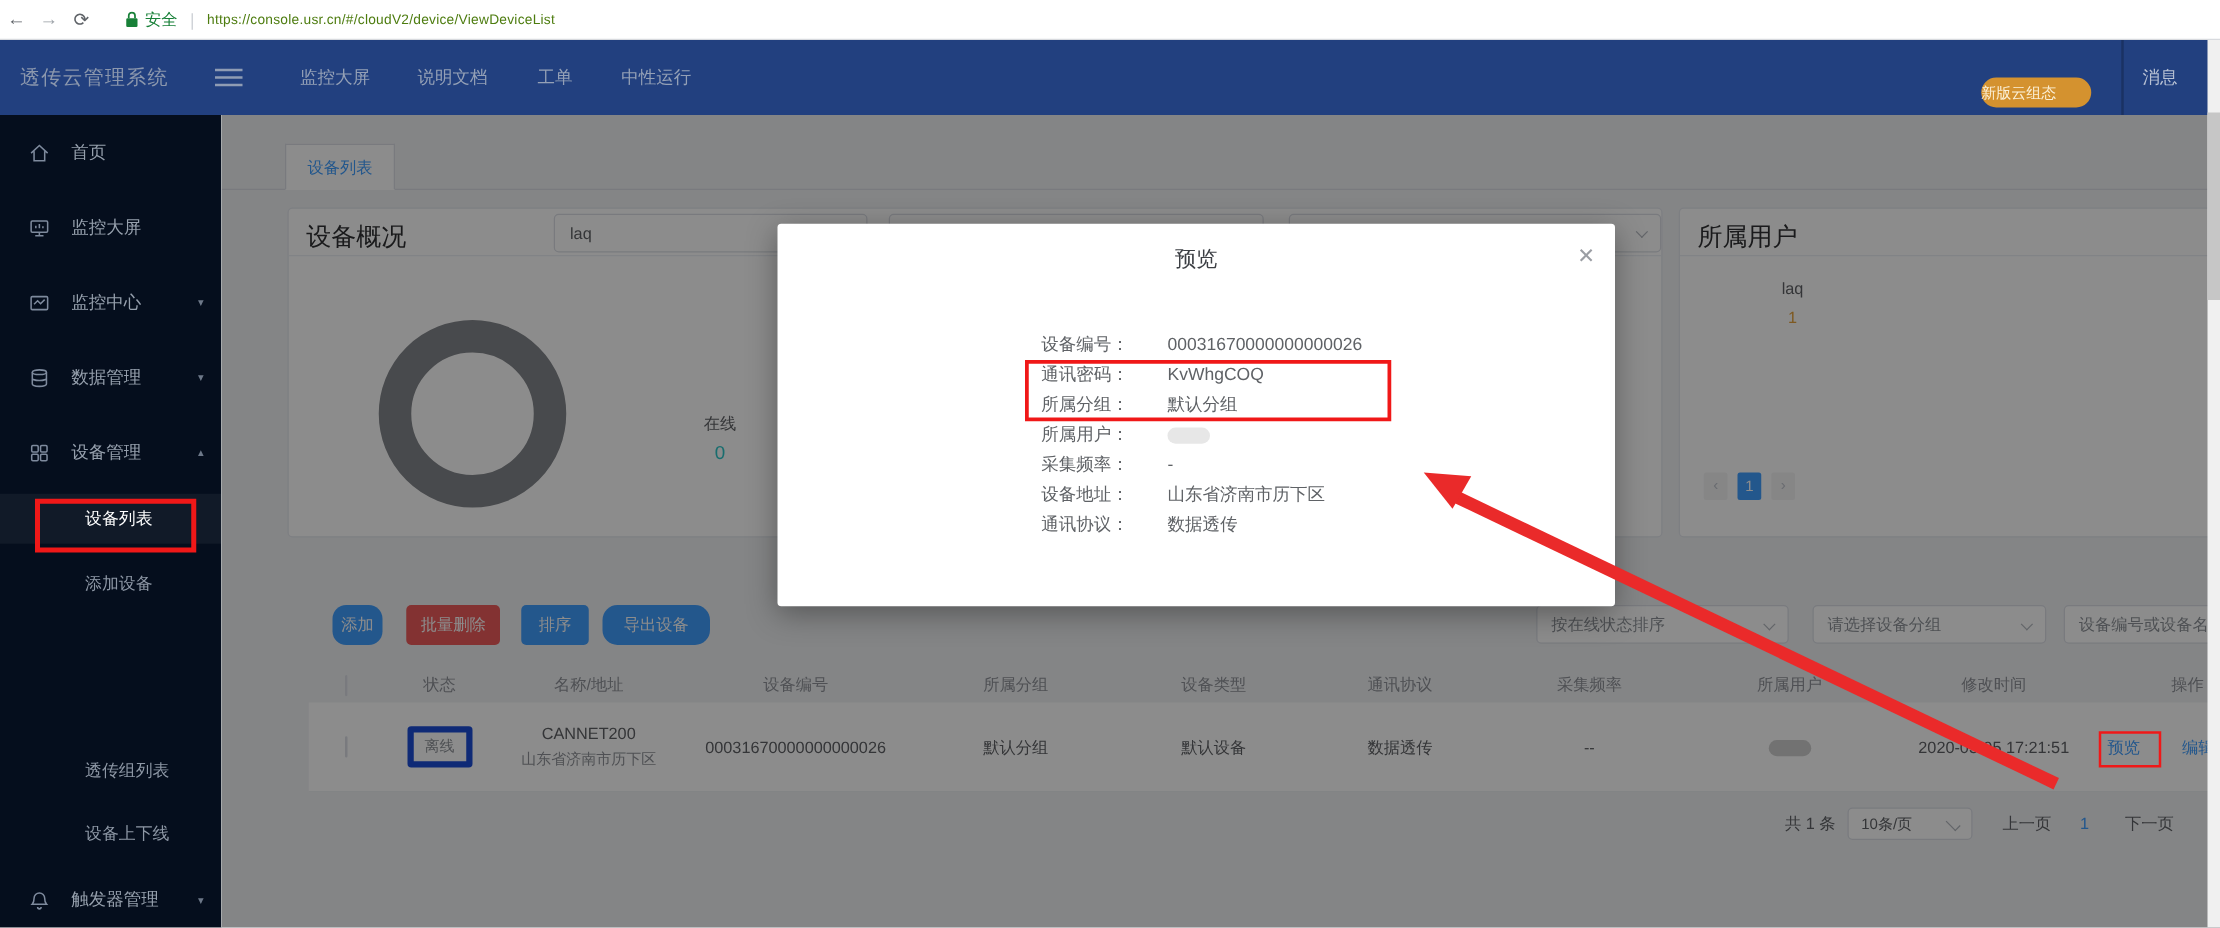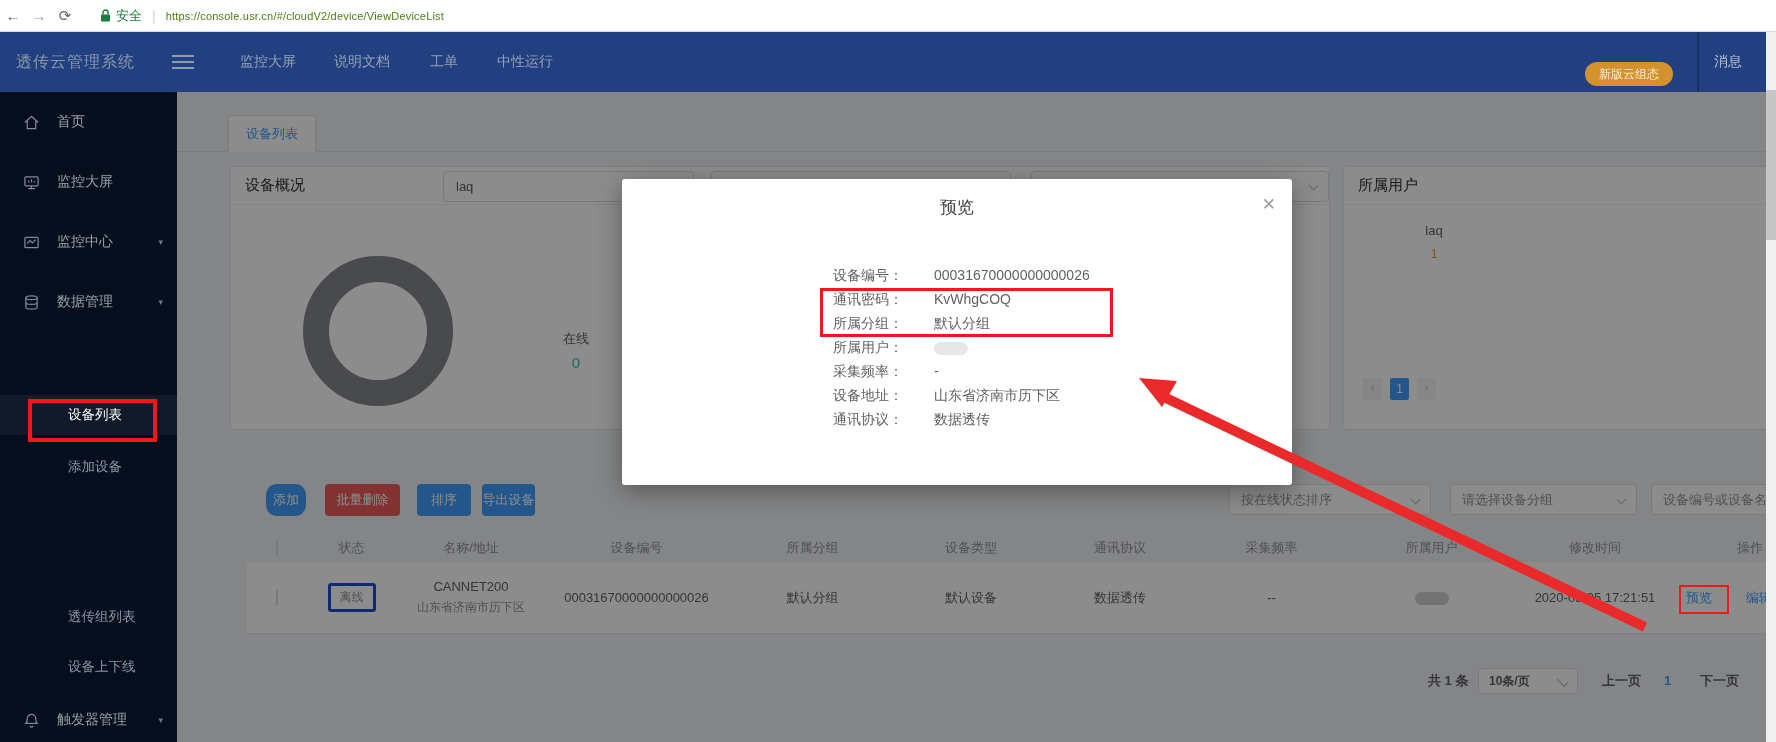--- a/index.html
+++ b/index.html
@@ -15,21 +15,21 @@
   .url-sep { color:#d0d3d8; margin:0 10px; font-size:14px; }
   .url-text { color:#4d7c0f; font-size:11px; letter-spacing:.2px; }
 
   
   .app-header { position:relative; height:60px; background:#22407f; display:flex; align-items:center; }
   .brand { position:absolute; left:16px; font-size:16px; color:#8b97ad; letter-spacing:1px; }
   .hamburger { position:absolute; left:172px; width:22px; cursor:pointer; }
   .hamburger i { display:block; height:2px; background:#8f9cb4; margin:4px 0; }
   .hnav { position:absolute; font-size:14px; color:#94a0b6; cursor:pointer; }
   .hnav1{ left:240px; } .hnav2{ left:334px; } .hnav3{ left:430px; } .hnav4{ left:497px; }
-  .new-btn { position:absolute; right:103px; width:88px; height:24px; line-height:24px; text-align:center;
+  .new-btn { position:absolute; right:103px; width:88px; height:24px; line-height:24px; text-align:left;
              background:#d4922f; color:#fbf0d7; font-size:12px; border-radius:12px; border:none; cursor:pointer;margin-top:24px; }
   .hdr-divider { position:absolute; left:1697px; top:0; bottom:0; width:2px; background:rgba(0,0,0,.22); }
   .msg-link { position:absolute; right:34px; font-size:14px; color:#b9c2d4; cursor:pointer; }
 
   
   .shell { display:flex; height:650px; }
   .sidebar { position:relative; width:177px; background:#050e1d; flex:none; }
   .sitem { position:absolute; left:0; width:177px; height:40px; display:flex; align-items:center; color:#96a0ad; font-size:14px; cursor:pointer; }
   .sitem .sicon { width:17px; height:17px; margin-left:23px; margin-right:17px; color:#7e8a9d; flex:none; }
   .sitem .sarrow { position:absolute; right:14px; font-size:9px; color:#6d7ا383; color:#6d7889; }
@@ -41,67 +41,67 @@
   
   .tabstrip { position:absolute; top:23px; left:0; right:0; height:37px; border-bottom:1px solid #dcdfe6; }
   .tab { position:absolute; left:51px; top:0; height:37px; line-height:36px; padding:0 17px; background:#fff;
          border:1px solid #dcdfe6; border-bottom-color:#fff; color:#409eff; font-size:13px; cursor:pointer; }
 
   
   .panel { position:absolute; top:74px; background:#fff; border:1px solid #e4e7ed; border-radius:4px; }
   .panel1 { left:53px; width:1100px; height:264px; }
   .panel2 { left:1166px; width:450px; height:264px; }
   .p-head { position:relative; height:38px; border-bottom:1px solid #ebeef5; }
-  .p-title { position:absolute; left:14px; top:9px; font-size:15px; color:#303133; }
+  .p-title { position:absolute; left:14px; top:9px; font-size:20px; color:#303133; }
   .search-input { position:absolute; left:212px; top:4px; width:251px; height:31px; border:1px solid #dcdfe6; border-radius:4px;
                   padding:0 12px; font-size:13px; color:#606266; outline:none; background:#fff; }
   .sel { position:absolute; top:4px; height:31px; border:1px solid #dcdfe6; border-radius:4px; background:#fff; cursor:pointer; }
   .sel .chv { position:absolute; right:11px; top:10px; width:7px; height:7px; border-right:1.4px solid #b4b8bf; border-bottom:1.4px solid #b4b8bf; transform:rotate(45deg); }
   .sel-a { left:480px; width:300px; } .sel-b { left:800px; width:298px; }
   .donut { position:absolute; left:72px; top:89px; width:150px; height:150px; border-radius:50%; border:26px solid #84878c; }
   .legend { position:absolute; left:320px; top:163px; width:50px; text-align:center; }
   .legend-label { font-size:13px; color:#606266; }
   .legend-value { font-size:15px; color:#2ec7c9; margin-top:6px; }
   .owner-user { position:absolute; left:60px; top:56px; width:60px; text-align:center; font-size:13px; color:#606266; }
   .owner-count { position:absolute; left:60px; top:79px; width:60px; text-align:center; font-size:13px; color:#e6a23c; }
   .mini-pager { position:absolute; left:19px; top:211px; display:flex; }
   .mp-btn { width:19px; height:22px; line-height:21px; text-align:center; font-size:12px; background:#f4f4f5; color:#c0c4cc; border-radius:2px; cursor:pointer; }
   .mp-page { width:19px; height:22px; line-height:22px; text-align:center; font-size:12px; background:#409eff; color:#fff; border-radius:2px; margin:0 8px; cursor:pointer; }
 
   
   .tbtn { position:absolute; top:392px; height:32px; border:none; border-radius:4px; color:#fff; font-size:13px; cursor:pointer; }
   .tbtn-add { left:89px; width:40px; background:#409eff;border-radius:11px; }
   .tbtn-del { left:148px; width:75px; background:#ef5b5b; }
   .tbtn-sort { left:240px; width:54px; background:#409eff; }
-  .tbtn-exp { left:305px; width:53px; background:#409eff; }
+  .tbtn-exp { left:305px; width:86px; background:#409eff;border-radius:12px; }
   .filter { position:absolute; top:392px; height:31px; background:#fff; border:1px solid #dcdfe6; border-radius:4px; }
   .filter .ph { display:block; line-height:29px; padding-left:11px; font-size:13px; color:#8f9399; }
   .filter .chv { position:absolute; right:11px; top:11px; width:7px; height:7px; border-right:1.4px solid #b4b8bf; border-bottom:1.4px solid #b4b8bf; transform:rotate(45deg); }
   .filter-sort { left:1052px; width:202px; }
   .filter-group { left:1273px; width:187px; }
   .filter-search { left:1474px; width:282px; padding-left:11px; font-size:13px; color:#606266; outline:none; }
   .filter-search::placeholder { color:#8f9399; }
 
   
   .thead, .trow { position:absolute; left:70px; display:flex; align-items:center; }
   .thead { top:442px; height:28px; font-size:13px; color:#909399; }
   .trow { top:470px; height:72px; background:#fff; border-bottom:1px solid #e8ebf0; font-size:13px; color:#606266; }
   .c0{width:59px;} .c1{width:91px;} .c2{width:148px;} .c3{width:183px;} .c4{width:169px;} .c5{width:148px;}
   .c6{width:150px;} .c7{width:153px;} .c8{width:167px;} .c9{width:160px;} .c10{width:150px;}
   .cell { text-align:center; flex:none; }
   .cb { width:14px; height:14px; border:1px solid #dcdfe6; border-radius:2px; background:#fff; margin:0 auto; cursor:pointer; }
-  .badge { display:inline-block; border:3px solid #1d4ed8; border-radius:3px; color:#8f9399; font-size:12px; padding:3px 9px; background:#fff; }
+  .badge { display:inline-block; border:5px solid #1d4ed8; border-radius:3px; color:#8f9399; font-size:12px; padding:3px 9px; background:#fff; }
   .nm1 { font-size:13px; color:#606266; }
   .nm2 { font-size:12px; color:#909399; margin-top:5px; }
   .blob { display:inline-block; width:34px; height:13px; border-radius:7px; background:#cfcfcf; vertical-align:middle; }
   .oplink { color:#409eff; cursor:pointer; }
   .op1 { margin-left:11px; } .op2 { margin-left:30px; }
 
   
-  .pager { position:absolute; top:574px; left:0; right:0; height:30px; font-size:13px; color:#606266;font-weight:bold; }
+  .pager { position:absolute; top:552px; left:0; right:0; height:30px; font-size:13px; color:#606266; }
   .pg-total { position:absolute; left:1251px; line-height:30px; }
   .pg-size { position:absolute; left:1301px; top:2px; width:100px; height:26px; border:1px solid #dcdfe6; border-radius:4px; background:#fff; cursor:pointer; }
   .pg-size span { display:block; line-height:24px; padding-left:10px; font-size:12px; color:#606266; }
   .pg-size .chv { position:absolute; right:9px; top:9px; width:6px; height:6px; border-right:1.3px solid #b4b8bf; border-bottom:1.3px solid #b4b8bf; transform:rotate(45deg); }
   .pg-prev { position:absolute; left:1425px; line-height:30px; cursor:pointer; }
   .pg-page { position:absolute; left:1487px; line-height:30px; color:#409eff; cursor:pointer; }
   .pg-next { position:absolute; left:1523px; line-height:30px; cursor:pointer; }
 
   
   .overlay { position:absolute; inset:0; background:rgba(0,0,0,.45); z-index:5; }
@@ -187,20 +187,30 @@
       <span class="sarrow">▾</span>
     </div>
     <div class="sitem" style="top:190px">
       <svg class="sicon" viewBox="0 0 18 18" fill="none" stroke="currentColor" stroke-width="1.3">
           <ellipse cx="9" cy="4" rx="6" ry="2"></ellipse>
           <path d="M3 4 V14 c0 1.1 2.7 2 6 2 s6 -.9 6 -2 V4 M3 9 c0 1.1 2.7 2 6 2 s6 -.9 6 -2"></path>
         </svg>
       <span>数据管理</span>
       <span class="sarrow">▾</span>
     </div>
+    <div class="sitem" style="top:250px">
+      <svg class="sicon" viewBox="0 0 18 18" fill="none" stroke="currentColor" stroke-width="1.3">
+          <rect x="2.5" y="2.5" width="5.5" height="5.5" rx="1"></rect>
+          <rect x="10" y="2.5" width="5.5" height="5.5" rx="1"></rect>
+          <rect x="2.5" y="10" width="5.5" height="5.5" rx="1"></rect>
+          <rect x="10" y="10" width="5.5" height="5.5" rx="1"></rect>
+        </svg>
+      <span>设备管理</span>
+      <span class="sarrow">▴</span>
+    </div>
     <div class="subitem active" style="top:303px">设备列表</div>
     <div class="subitem" style="top:355px">添加设备</div>
     <div class="subitem" style="top:505px">透传组列表</div>
     <div class="subitem" style="top:555px">设备上下线</div>
     <div class="sitem" style="top:608px">
       <svg class="sicon" viewBox="0 0 18 18" fill="none" stroke="currentColor" stroke-width="1.3">
           <path d="M9 2.5 a4.5 4.5 0 0 1 4.5 4.5 c0 3.5 1.5 5 1.5 5 H3 s1.5 -1.5 1.5 -5 A4.5 4.5 0 0 1 9 2.5 Z M7.5 14.5 a1.5 1.5 0 0 0 3 0"></path>
         </svg>
       <span>触发器管理</span>
       <span class="sarrow">▾</span>

